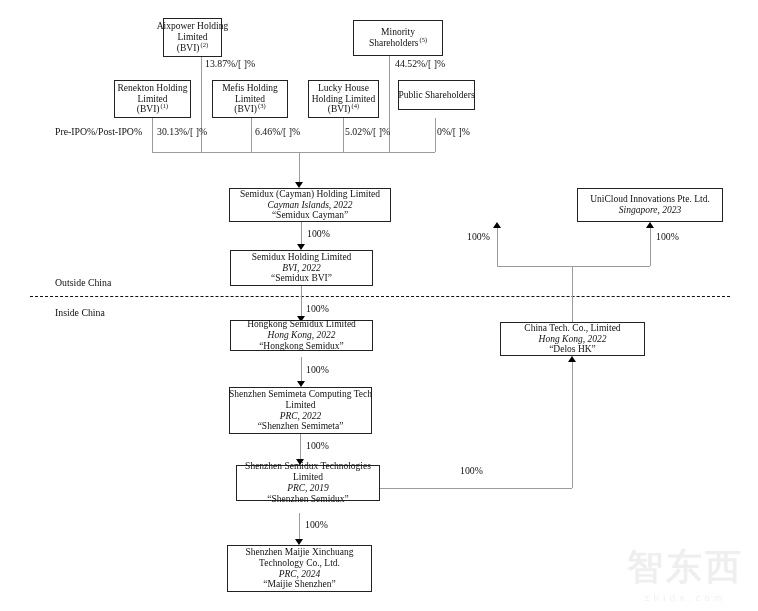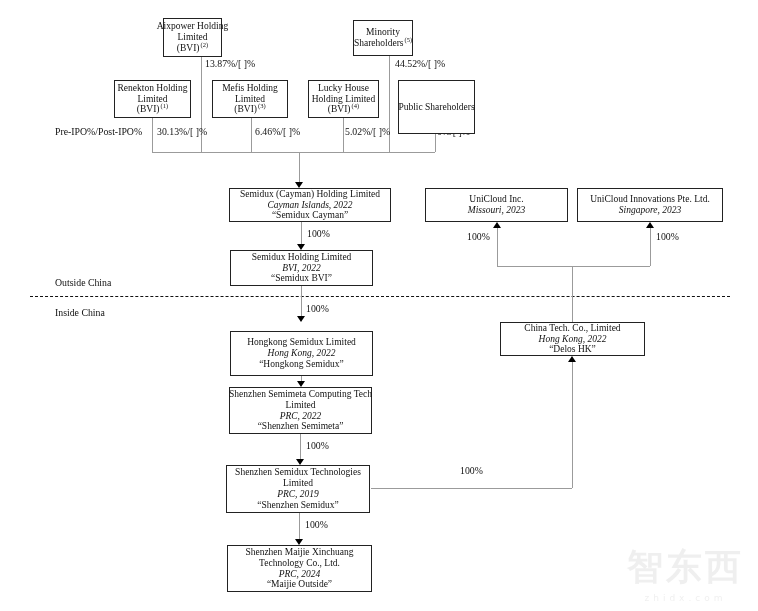--- a/index.html
+++ b/index.html
@@ -85,21 +85,21 @@
   <div class="lbl" style="left:306px;top:440px">100%</div>
   <div class="lbl" style="left:460px;top:465px">100%</div>
   <div class="lbl" style="left:305px;top:519px">100%</div>
 
   <div class="node" style="left:163px;top:18px;width:59px;height:39px">
     <div class="ln">Aixpower Holding</div>
     <div class="ln">Limited</div>
     <div class="ln"><span>(BVI)</span><sup>(2)</sup></div>
   </div>
 
-  <div class="node" style="left:353px;top:20px;width:60px;height:36px">
+  <div class="node" style="left:353px;top:20px;width:90px;height:36px">
     <div class="ln">Minority</div>
     <div class="ln"><span>Shareholders</span><sup>(5)</sup></div>
   </div>
 
   <div class="node" style="left:114px;top:80px;width:77px;height:38px">
     <div class="ln">Renekton Holding</div>
     <div class="ln">Limited</div>
     <div class="ln"><span>(BVI)</span><sup>(1)</sup></div>
   </div>
 
@@ -108,77 +108,73 @@
     <div class="ln">Limited</div>
     <div class="ln"><span>(BVI)</span><sup>(3)</sup></div>
   </div>
 
   <div class="node" style="left:308px;top:80px;width:71px;height:38px">
     <div class="ln">Lucky House</div>
     <div class="ln">Holding Limited</div>
     <div class="ln"><span>(BVI)</span><sup>(4)</sup></div>
   </div>
 
-  <div class="node" style="left:398px;top:80px;width:77px;height:54px">
+  <div class="node" style="left:398px;top:80px;width:77px;height:30px">
     <div class="ln">Public Shareholders</div>
   </div>
 
   <div class="node" style="left:229px;top:188px;width:162px;height:34px">
     <div class="ln">Semidux (Cayman) Holding Limited</div>
     <div class="ln it">Cayman Islands, 2022</div>
     <div class="ln">“Semidux Cayman”</div>
   </div>
 
-  <div class="node" style="left:425px;top:188px;width:143px;height:34px">
-    <div class="ln">UniCloud Inc.</div>
-    <div class="ln it">Missouri, 2023</div>
-  </div>
 
   <div class="node" style="left:577px;top:188px;width:146px;height:34px">
     <div class="ln">UniCloud Innovations Pte. Ltd.</div>
     <div class="ln it">Singapore, 2023</div>
   </div>
 
   <div class="node" style="left:230px;top:250px;width:143px;height:36px">
     <div class="ln">Semidux Holding Limited</div>
     <div class="ln it">BVI, 2022</div>
     <div class="ln">“Semidux BVI”</div>
   </div>
 
-  <div class="node" style="left:230px;top:331px;width:143px;height:45px">
+  <div class="node" style="left:230px;top:320px;width:143px;height:31px">
     <div class="ln">Hongkong Semidux Limited</div>
     <div class="ln it">Hong Kong, 2022</div>
     <div class="ln">“Hongkong Semidux”</div>
   </div>
 
   <div class="node" style="left:500px;top:322px;width:145px;height:34px">
     <div class="ln">China Tech. Co., Limited</div>
     <div class="ln it">Hong Kong, 2022</div>
     <div class="ln">“Delos HK”</div>
   </div>
 
   <div class="node" style="left:229px;top:387px;width:143px;height:47px">
     <div class="ln">Shenzhen Semimeta Computing Tech</div>
     <div class="ln">Limited</div>
     <div class="ln it">PRC, 2022</div>
     <div class="ln">“Shenzhen Semimeta”</div>
   </div>
 
-  <div class="node" style="left:226px;top:465px;width:144px;height:48px">
+  <div class="node" style="left:236px;top:465px;width:144px;height:36px">
     <div class="ln">Shenzhen Semidux Technologies</div>
     <div class="ln">Limited</div>
     <div class="ln it">PRC, 2019</div>
     <div class="ln">“Shenzhen Semidux”</div>
   </div>
 
   <div class="node" style="left:227px;top:545px;width:145px;height:47px">
     <div class="ln">Shenzhen Maijie Xinchuang</div>
     <div class="ln">Technology Co., Ltd.</div>
     <div class="ln it">PRC, 2024</div>
-    <div class="ln">“Maijie Outside”</div>
+    <div class="ln">“Maijie Shenzhen”</div>
   </div>
 
   <div class="wm">
     <div class="wm-cn">智东西</div>
     <div class="wm-en">zhidx.com</div>
   </div>
 
 </div>
 
 </body></html>

